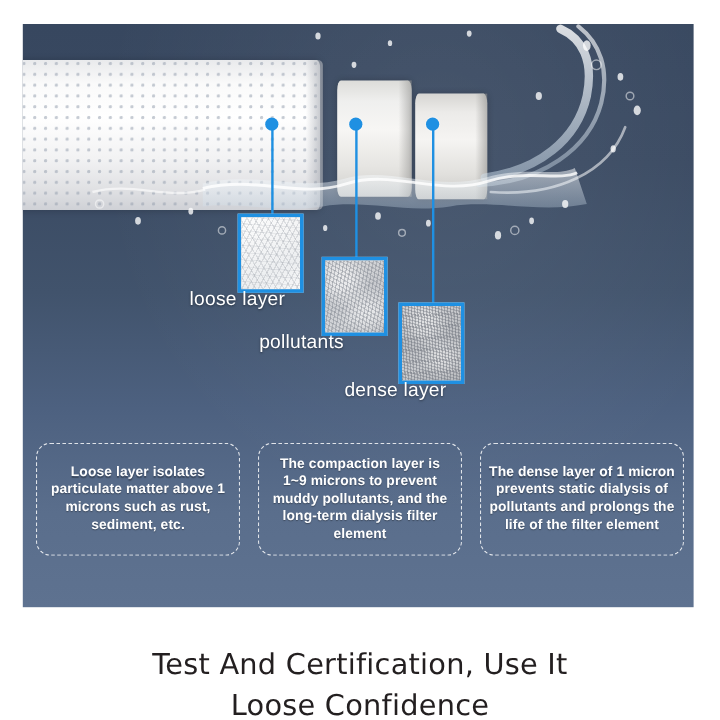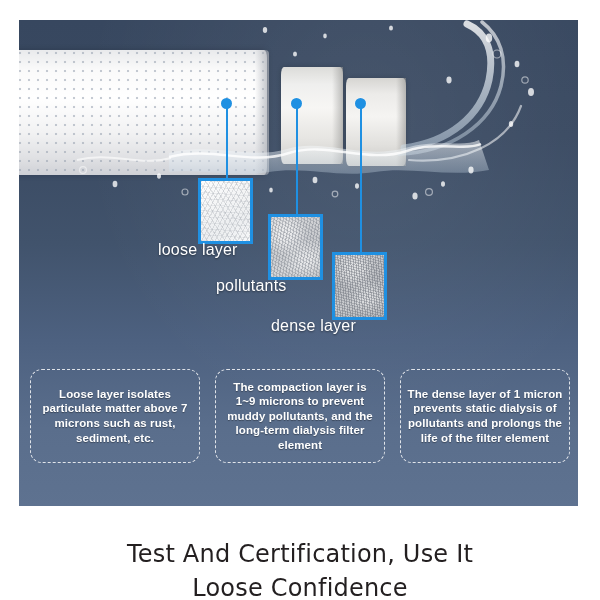--- a/index.html
+++ b/index.html
@@ -250,24 +250,24 @@
     </div>
 
     <div class="dot" style="left:336px; top:78px;"></div>
     <div class="lead" style="left:340.5px; top:88px; height:146px;"></div>
     <div class="swatch" style="left:313px; top:232px; width:55px; height:68px;">
       <div class="tex tex-dense"></div>
     </div>
 
     <div class="callout-label" style="left:139px; top:221px;">loose layer</div>
     <div class="callout-label" style="left:197px; top:257px;">pollutants</div>
-    <div class="callout-label" style="left:252px; top:297px;">dense layer</div>
+    <div class="callout-label" style="left:268px; top:297px;">dense layer</div>
 
     <div class="infobox" style="left:11px; top:349px; width:170px; height:94px;">
-      <p>Loose layer isolates particulate matter above 7 microns such as rust, sediment, etc.</p>
+      <p>Loose layer isolates particulate matter above 1 microns such as rust, sediment, etc.</p>
     </div>
 
     <div class="infobox" style="left:196px; top:349px; width:170px; height:94px;">
       <p>The compaction layer is 1~9 microns to prevent muddy pollutants, and the long-term dialysis filter element</p>
     </div>
 
     <div class="infobox" style="left:381px; top:349px; width:170px; height:94px;justify-content:flex-end;">
       <p>The dense layer of 1 micron prevents static dialysis of pollutants and prolongs the life of the filter element</p>
     </div>
 

